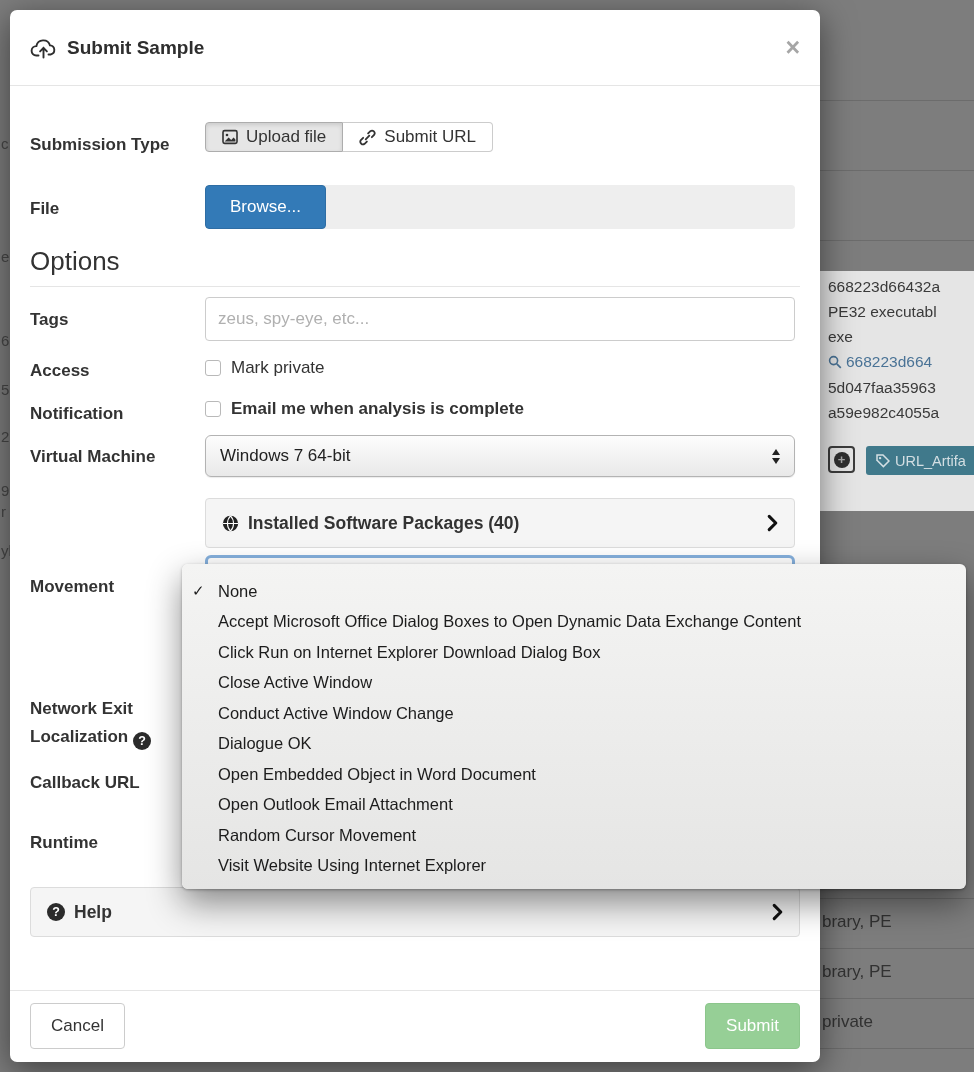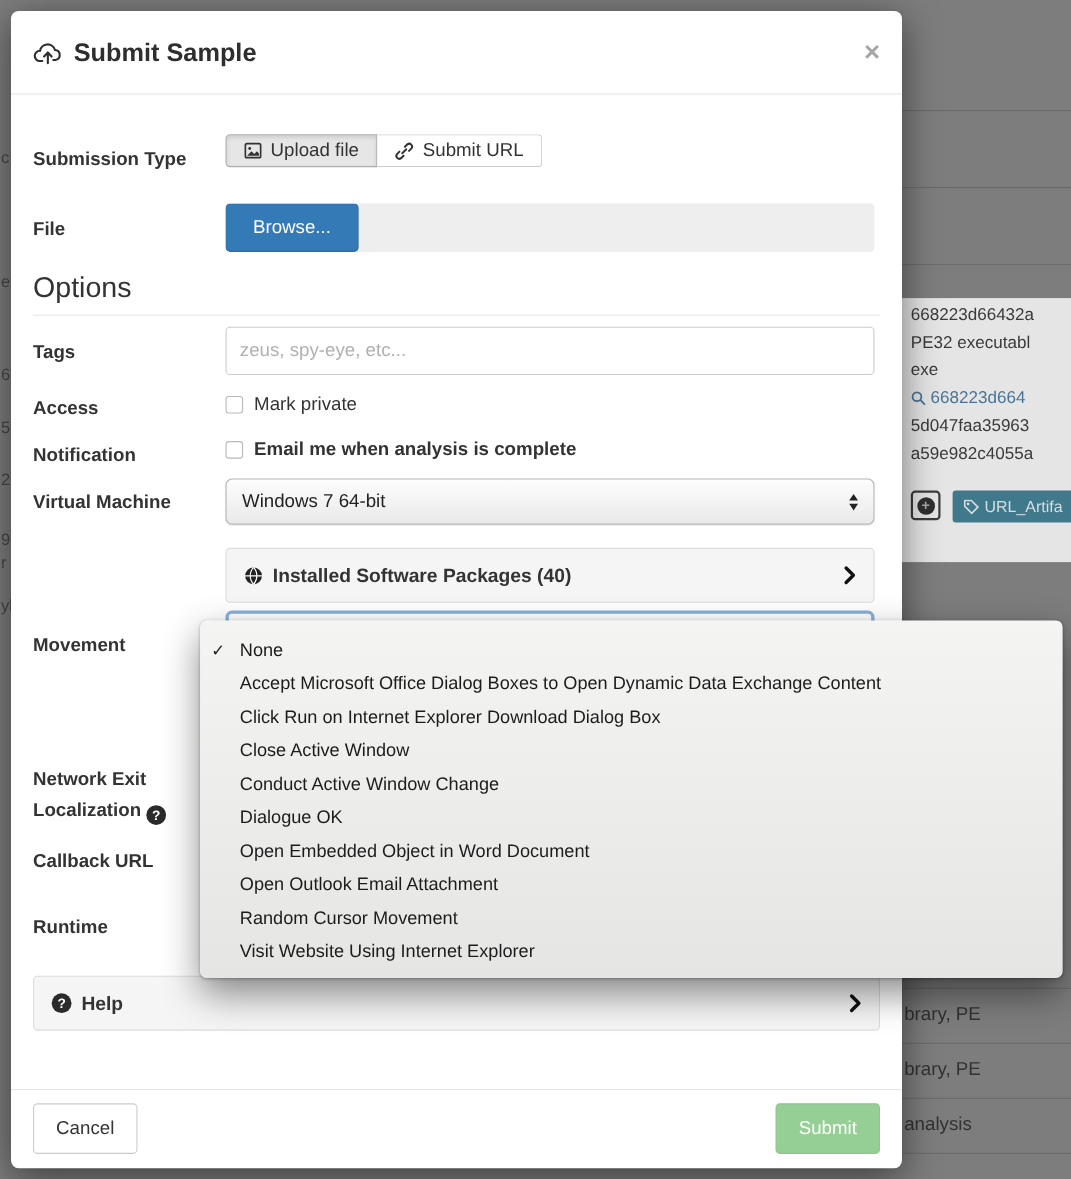--- a/index.html
+++ b/index.html
@@ -24,21 +24,21 @@
   .plus-inner { width:16px; height:16px; border-radius:50%; background:#2f2f2f; color:#a9a9a9;
     font-size:13px; font-weight:bold; display:flex; align-items:center; justify-content:center; line-height:1; }
   .bg-badge { position:absolute; left:46px; top:175px; height:29px; background:#40798b; border-radius:3px;
     color:#d4dfe3; font-size:14.5px; display:flex; align-items:center; gap:5px; padding:0 10px; width:130px; }
 
   
   .modal { position:absolute; left:10px; top:10px; width:810px; height:1052px; background:#fff;
     border-radius:7px; box-shadow:0 8px 34px rgba(0,0,0,.5); z-index:10; }
   .modal-header { position:absolute; top:0; left:0; right:0; height:76px; border-bottom:1px solid #e5e5e5;
     display:flex; align-items:center; gap:10px; padding:0 20px; }
-  .modal-title { font-size:23px; font-weight:bold; color:#2e2e2e; }
+  .modal-title { font-size:19px; font-weight:bold; color:#2e2e2e; }
   .close-x { margin-left:auto; font-size:25px; font-weight:bold; color:#a6a6a6; line-height:1; }
 
   .flabel { position:absolute; left:20px; width:172px; font-size:17px; font-weight:bold; color:#333; }
   .ctrl { position:absolute; left:195px; width:590px; }
 
   
   .btn-seg { display:flex; }
   .seg { height:30px; display:flex; align-items:center; gap:8px; padding:0 16px; font-size:17px; color:#333;
     border:1px solid #ccc; background:#fff; }
   .seg.active { background:#e6e6e6; border-color:#adadad; box-shadow:inset 0 2px 4px rgba(0,0,0,.12); }
@@ -130,21 +130,21 @@
     <span>URL_Artifa</span>
   </div>
 </div>
 
 <div class="bg hline" style="top:898px;"></div>
 <div class="bg hline" style="top:948px;"></div>
 <div class="bg hline" style="top:998px;"></div>
 <div class="bg hline" style="top:1048px;"></div>
 <div class="bg bg-row-label" style="top:912px;">brary, PE</div>
 <div class="bg bg-row-label" style="top:962px;">brary, PE</div>
-<div class="bg bg-row-label" style="top:1012px;">analysis</div>
+<div class="bg bg-row-label" style="top:1012px;">private</div>
 
 <div class="bg bg-frag" style="top:135px;">c</div>
 <div class="bg bg-frag" style="top:248px;">e</div>
 <div class="bg bg-frag" style="top:332px;">6</div>
 <div class="bg bg-frag" style="top:381px;">5</div>
 <div class="bg bg-frag" style="top:428px;">2</div>
 <div class="bg bg-frag" style="top:482px;">9</div>
 <div class="bg bg-frag" style="top:503px;">r</div>
 <div class="bg bg-frag" style="top:542px;">yl</div>
 

